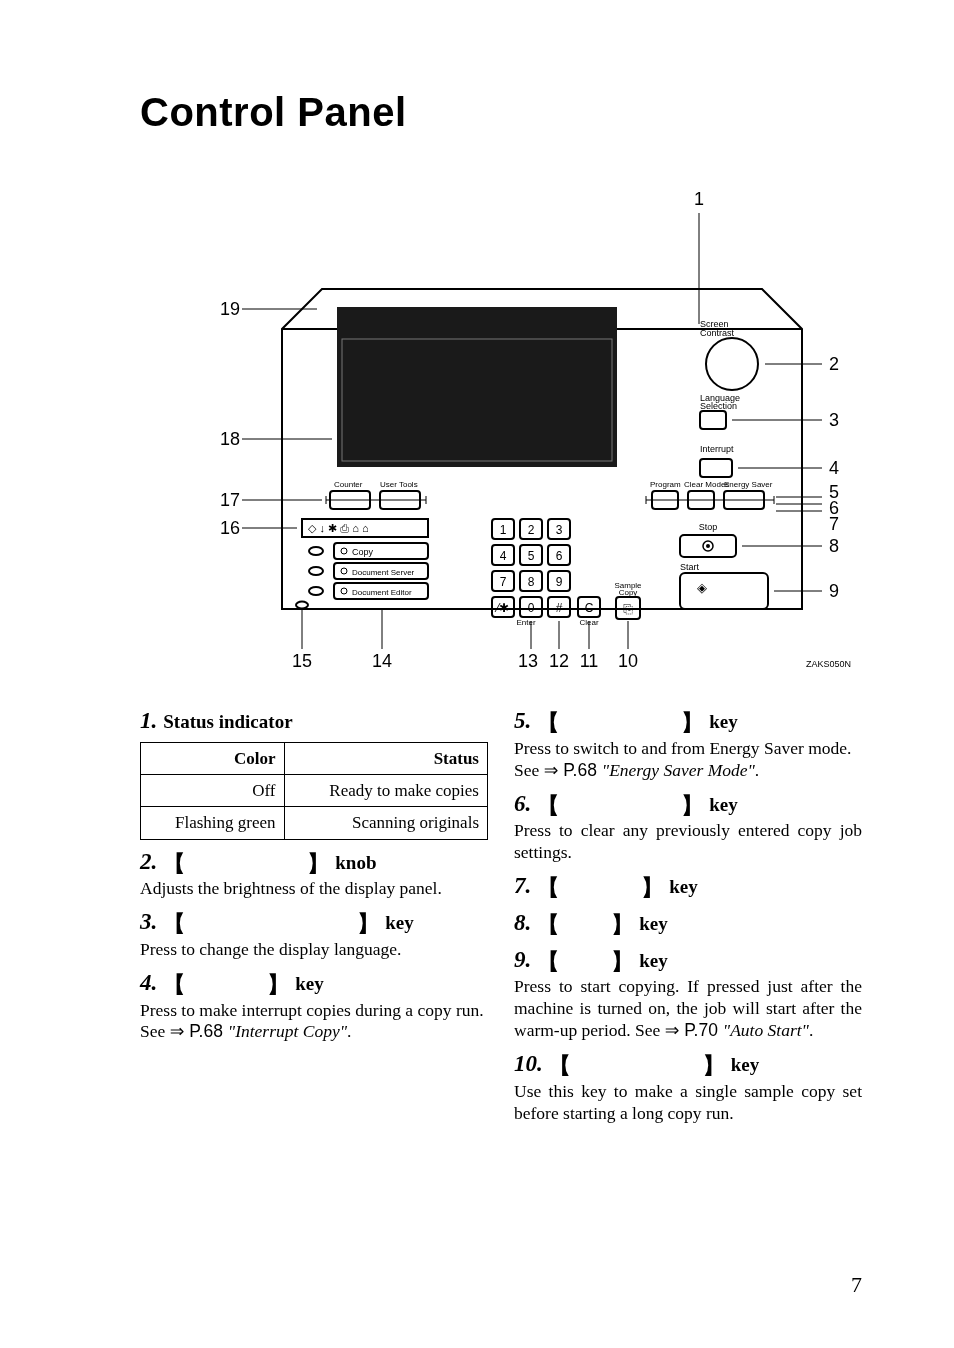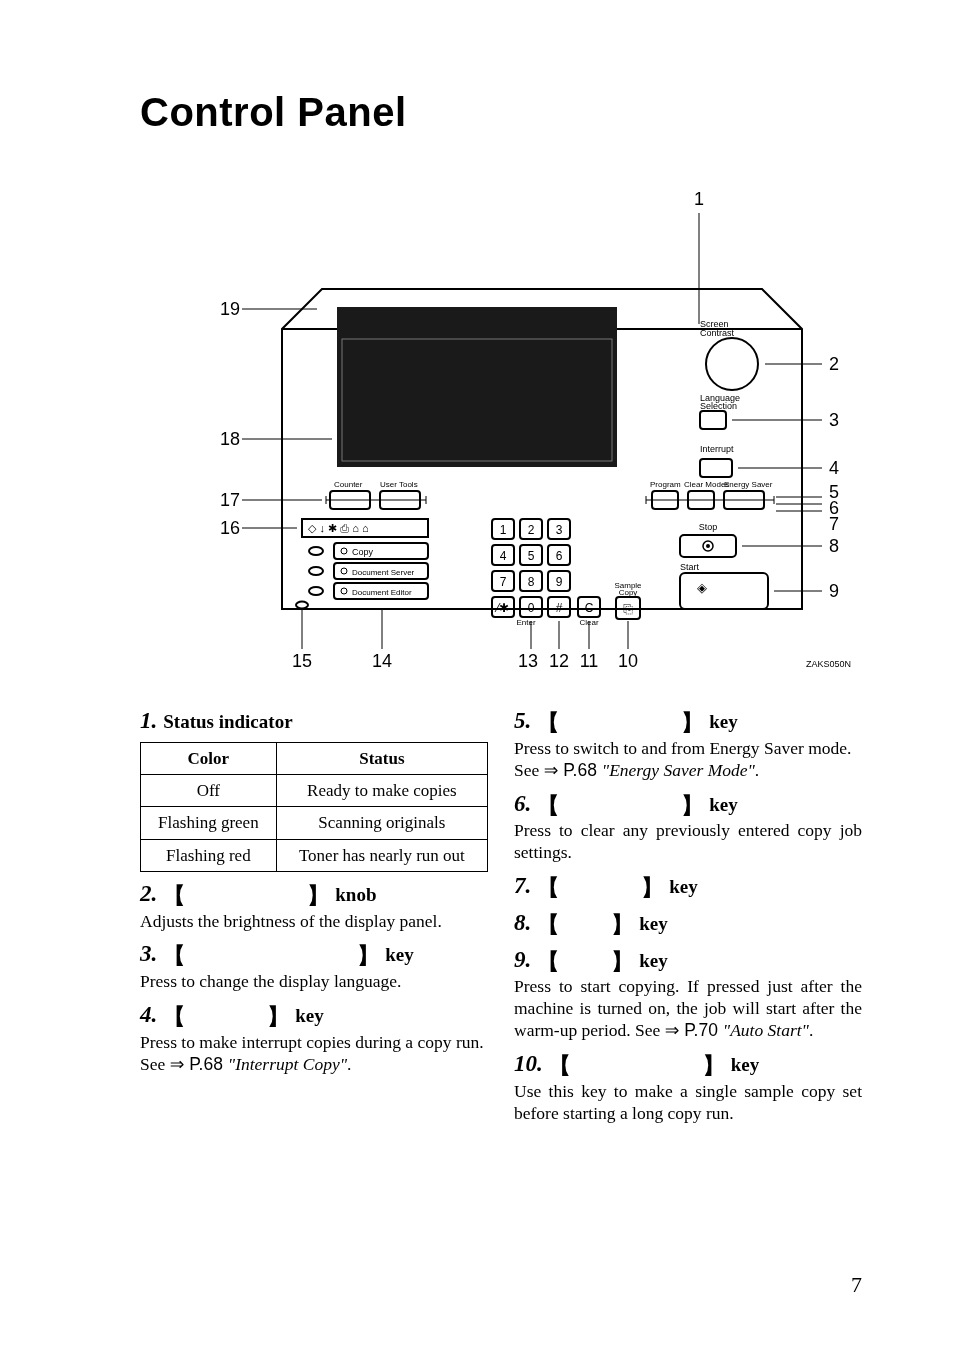--- a/index.html
+++ b/index.html
@@ -10,21 +10,21 @@
   .figure { width: 660px; }
   .two-col { display: flex; gap: 26px; margin-top: 30px; }
   .col { width: 50%; font-size: 17.5px; line-height: 1.25; }
   .item-head { margin-top: 8px; display: flex; align-items: baseline; gap: 6px; font-size: 19px; }
   .num { font-style: italic; font-weight: 700; font-family: "Times New Roman", serif; font-size: 23px; }
   .title { font-weight: 700; }
   .brL, .brR { font-family: Helvetica, Arial, sans-serif; font-weight: 900; font-size: 22px; line-height: 0; position: relative; top: 2px; }
   p.body { margin-top: 2px; }
   .ital { font-style: italic; }
   table.status { border-collapse: collapse; width: 100%; margin-top: 6px; }
-  table.status th, table.status td { border: 1px solid #000; padding: 5px 8px; text-align: center; vertical-align: top; font-size: 17px; }
+  table.status th, table.status td { border: 1px solid #000; padding: 5px 8px; text-align: right; vertical-align: top; font-size: 17px; }
   table.status th { font-weight: 700; }
   .page-number { position: absolute; bottom: 50px; right: 92px; font-size: 22px; }
   .arrow { font-family: Arial, sans-serif; text-align: center; }
   svg text { font-family: Helvetica, Arial, sans-serif; }
 </style>
 </head>
 <body>
 
 <div class="page">
   <h1>Control Panel</h1>
@@ -205,24 +205,20 @@
           <th>Status</th>
         </tr>
         <tr>
           <td>Off</td>
           <td>Ready to make copies</td>
         </tr>
         <tr>
           <td>Flashing green</td>
           <td>Scanning originals</td>
         </tr>
-        <tr>
-          <td>Flashing red</td>
-          <td>Toner has nearly run out</td>
-        </tr>
       </tbody>
         </table>
 
       <div class="item-head">
         <span class="num">2.</span>
         <span class="brL">【</span>
         <span style="display:inline-block;width:110px;"></span>
         <span class="brR">】</span>
         <span class="title">knob</span>
       </div>

